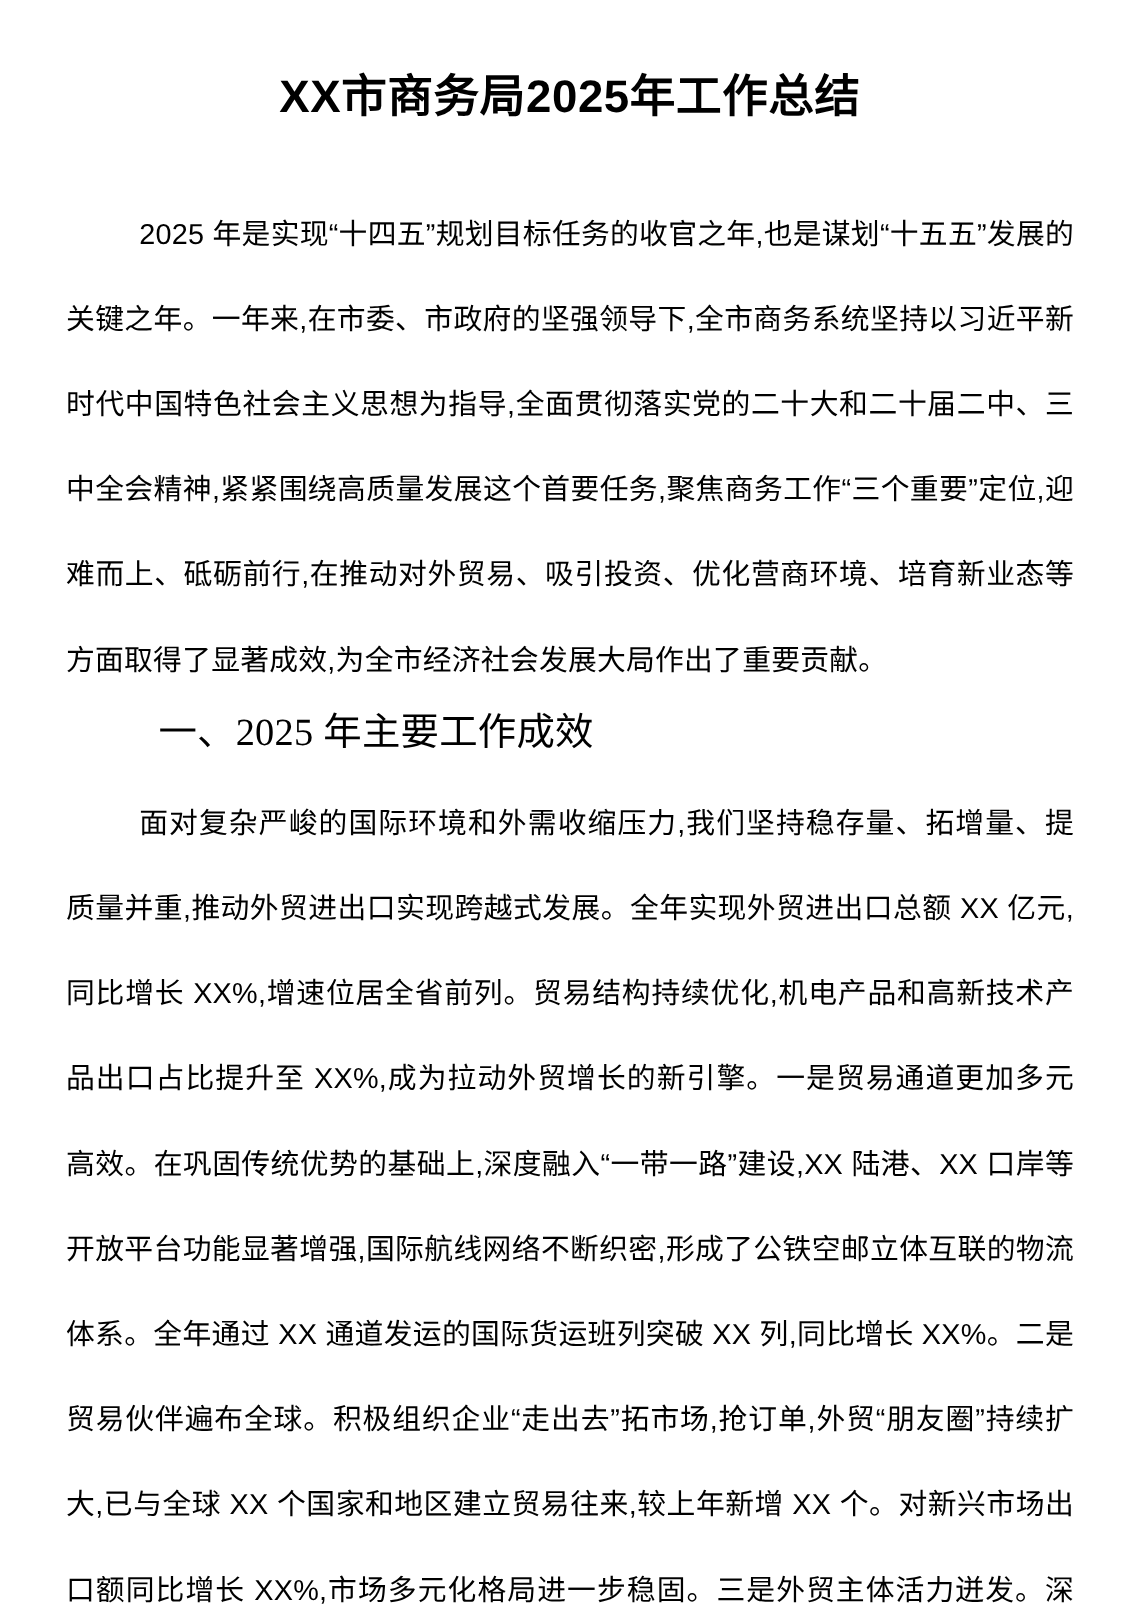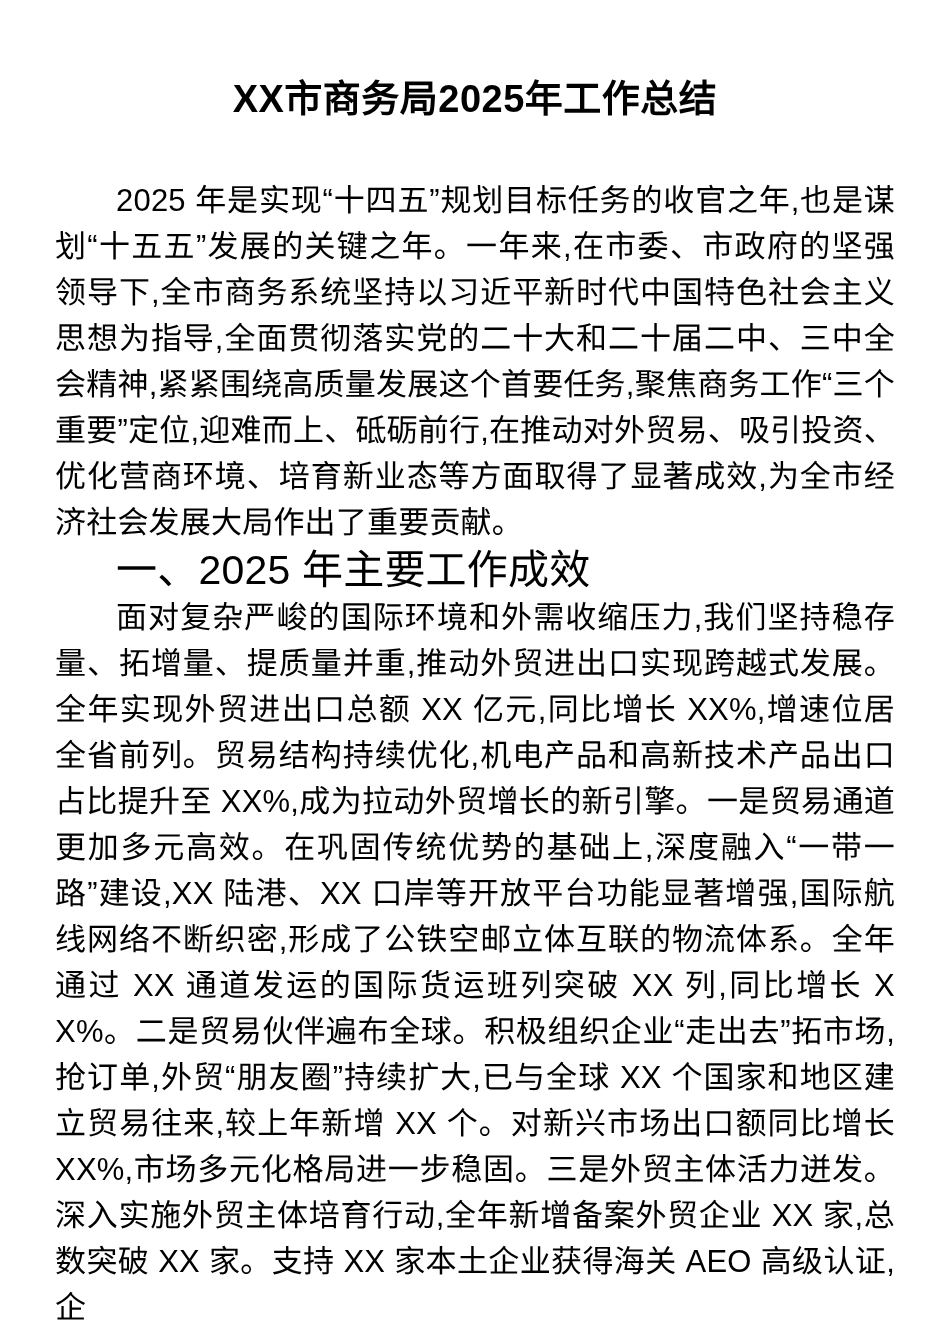--- a/index.html
+++ b/index.html
@@ -28,47 +28,48 @@
     width: 840px;
   }
 
   .doc-title {
     font-size: 38px;
     font-weight: 700;
     line-height: 1.25;
     text-align: center;
     letter-spacing: 0.5px;
     margin: 0;
-    padding-top: 76px;
+    padding-top: 58px;
     white-space: nowrap;
   }
 
   
   .title-gap {
     height: 54px;
   }
 
   p.para {
-    font-size: 31px;
-    line-height: 46px;
+    font-size: 24px;
+    line-height: 71px;
     margin: 0;
     text-align: justify;
     text-justify: inter-ideograph;
     text-indent: 61px; 
     letter-spacing: 0.2px;
     word-break: break-all;
   }
 
   p.heading {
-    font-size: 41px;
+    font-size: 32px;
     line-height: 49.5px;
-    margin: 0;
+    margin: 16px;
     text-indent: 61px;
     letter-spacing: 0.2px;
     white-space: nowrap;
+    font-family: Liberation Serif, serif;
   }
 
   b.em {
     font-weight: 400;
   }
 
   .para + .para,
   .para + .heading,
   .heading + .heading,
   .heading + .para {

